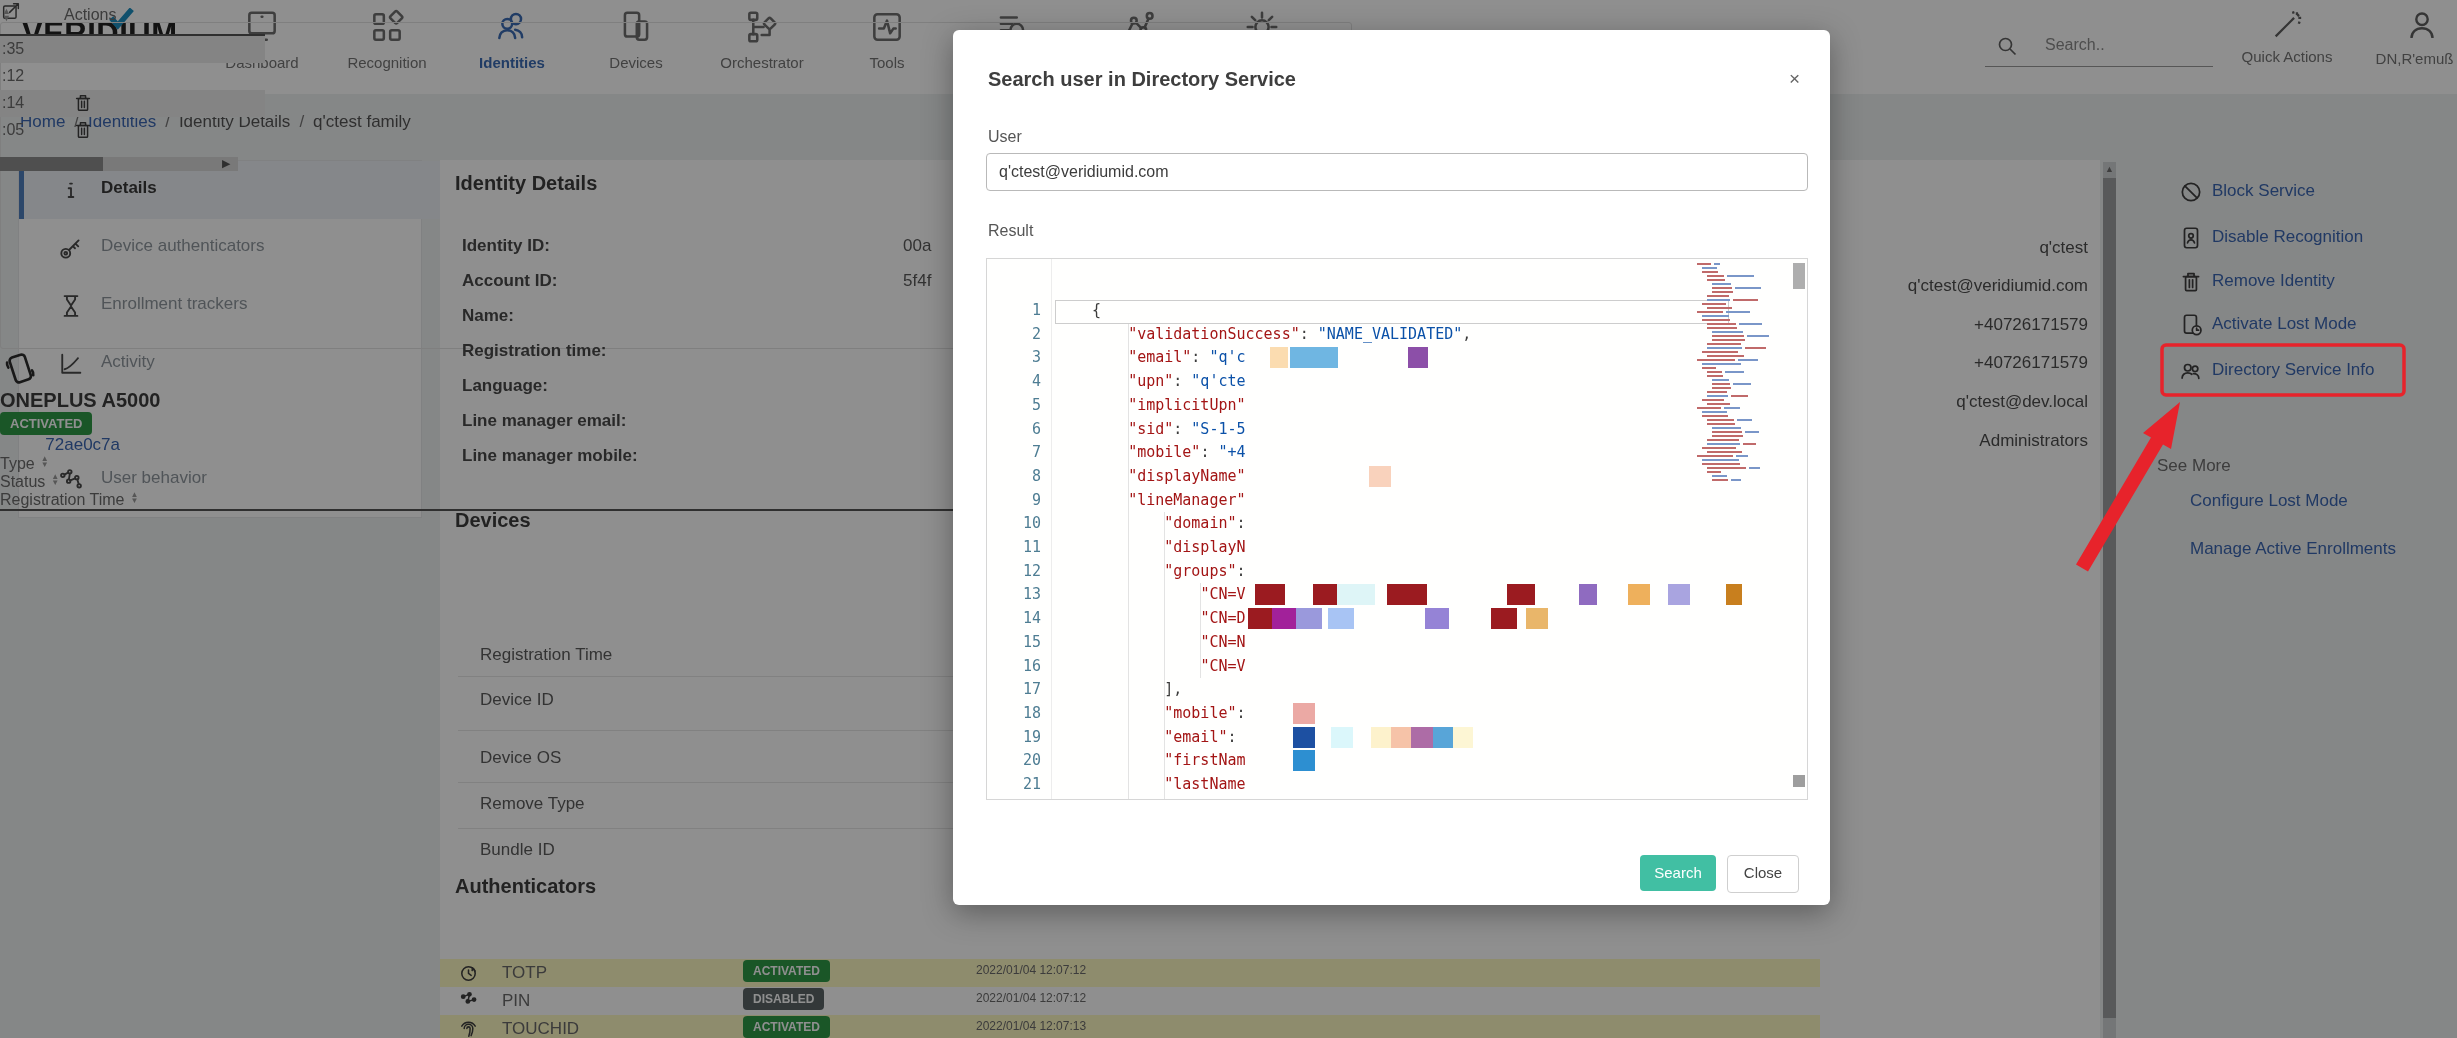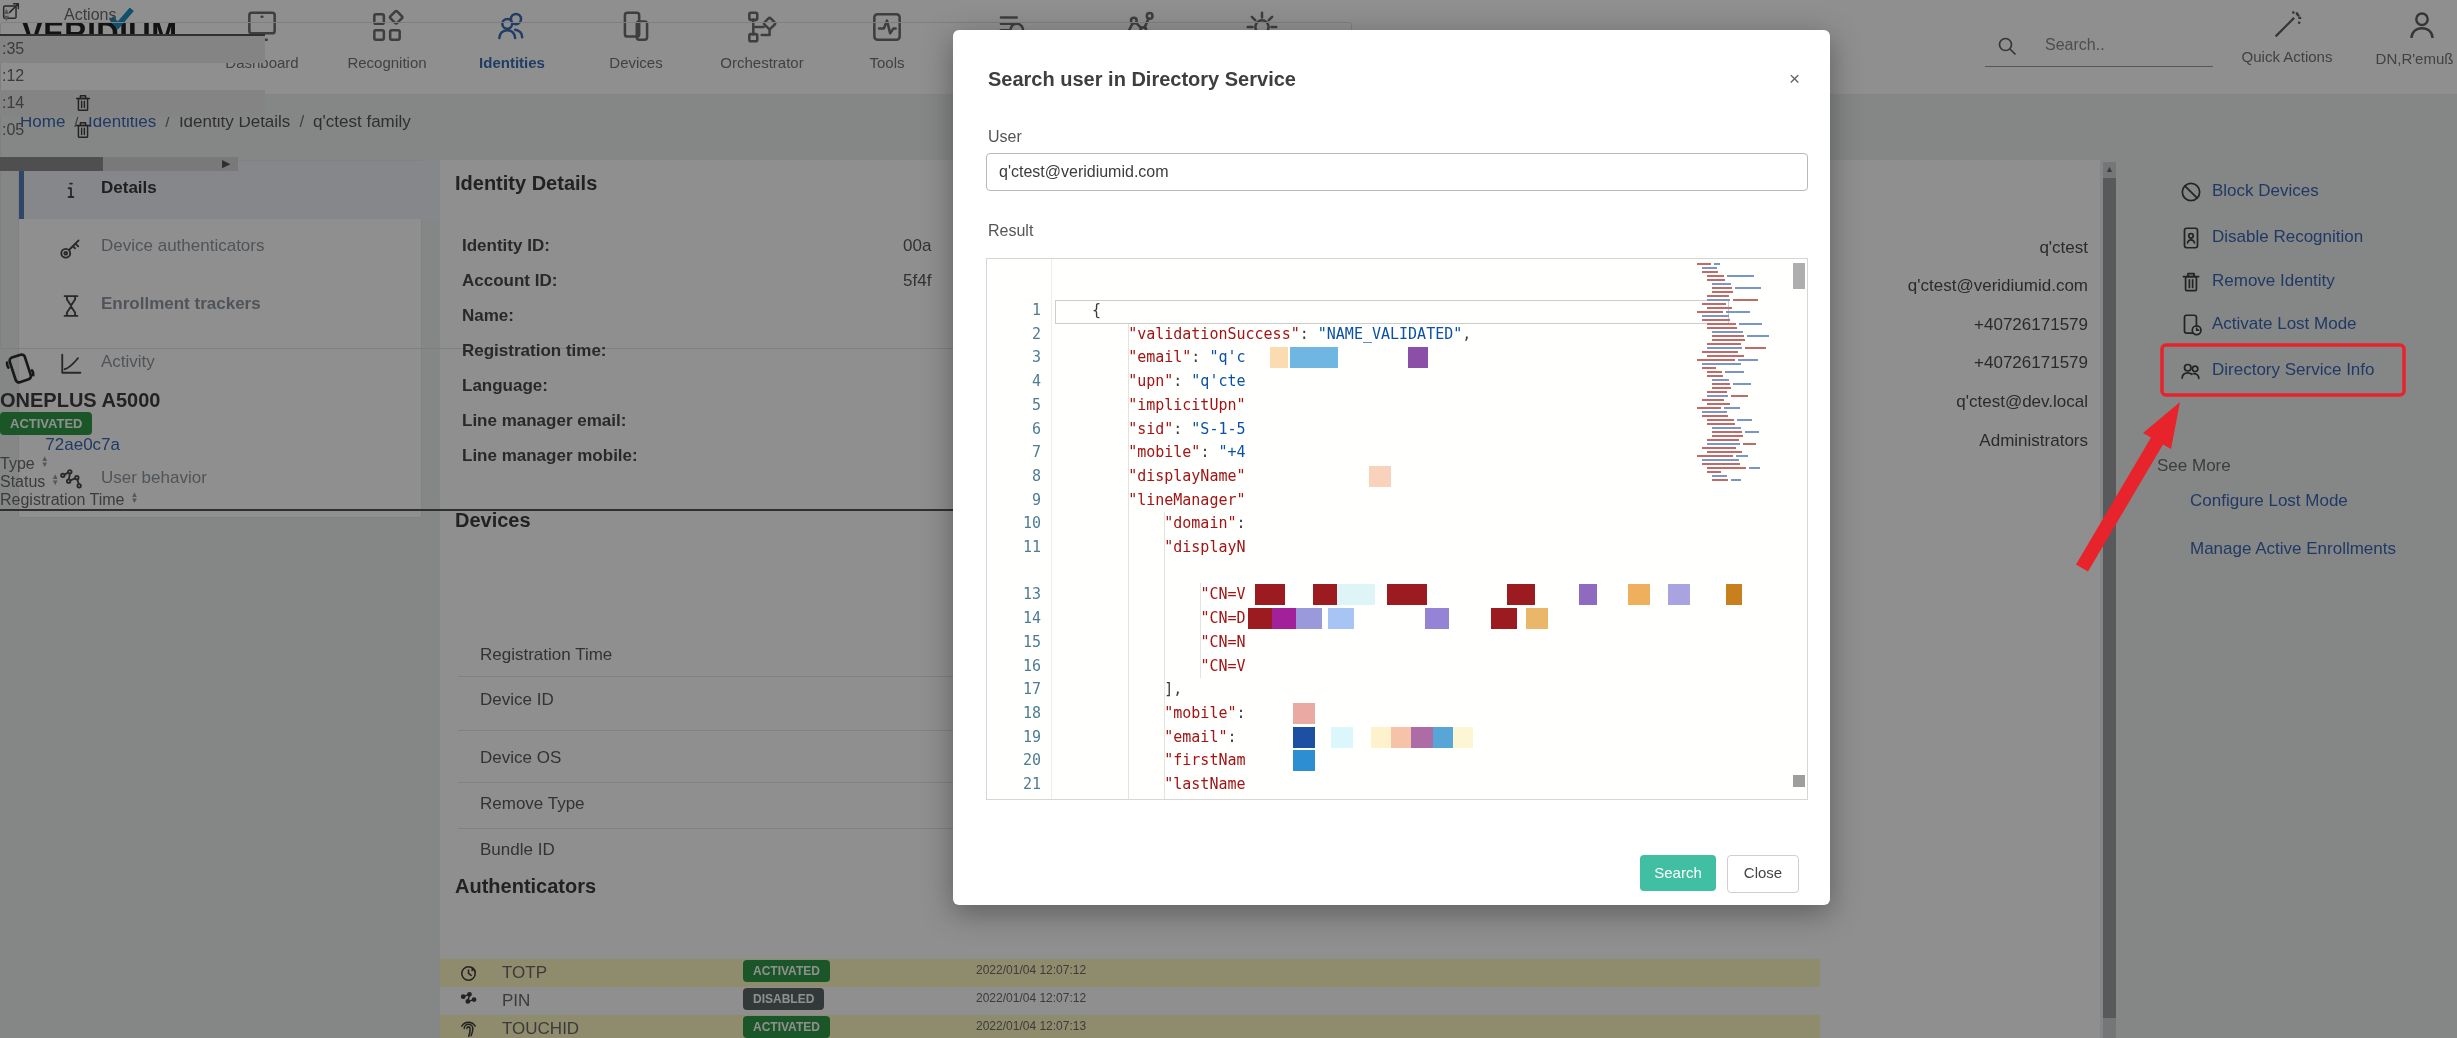--- a/index.html
+++ b/index.html
@@ -179,21 +179,21 @@
       <div class="sbitem" style="top: 58px;">
         <div class="sicon">
           <svg viewBox="0 0 24 24" class="ic" fill="none" stroke="currentColor" stroke-width="1.6" stroke-linecap="round" stroke-linejoin="round">
             <circle cx="7.5" cy="16.5" r="3.8"></circle>
             <circle cx="7.5" cy="16.5" r="1.2"></circle>
             <path d="M10.5 13.5 18.5 5.5M15.8 8.2l2.4 2.4M13.6 10.4l1.8 1.8"></path>
           </svg>
         </div>
         <div class="slabel">Device authenticators</div>
       </div>
-      <div class="sbitem" style="top: 116px; font-weight: bold;">
+      <div class="sbitem" style="top: 116px;">
         <div class="sicon">
           <svg viewBox="0 0 24 24" class="ic" fill="none" stroke="currentColor" stroke-width="1.6" stroke-linecap="round" stroke-linejoin="round">
             <path d="M6.5 3.5h11M6.5 20.5h11M8.5 3.5v3l3.5 5 3.5-5v-3M8.5 20.5v-3l3.5-5 3.5 5v3"></path>
           </svg>
         </div>
         <div class="slabel">Enrollment trackers</div>
       </div>
       <div class="sbitem" style="top: 174px;">
         <div class="sicon">
           <svg viewBox="0 0 24 24" class="ic" fill="none" stroke="currentColor" stroke-width="1.6" stroke-linecap="round" stroke-linejoin="round">
@@ -350,21 +350,21 @@
   </div>
 
   <div id="actions-panel" style="position:absolute;left:2140px;top:160px;width:317px;height:878px;z-index:1;">
       <div class="actlink" style="left: 38px; top: 18px; width: 270px;">
         <div class="aicon">
           <svg viewBox="0 0 24 24" class="ic" fill="none" stroke="currentColor" stroke-width="1.6" stroke-linecap="round" stroke-linejoin="round">
             <circle cx="12" cy="12" r="8"></circle>
             <path d="M6.5 6.5l11 11"></path>
           </svg>
         </div>
-        <div class="alabel">Block Devices</div>
+        <div class="alabel">Block Service</div>
       </div>
       <div class="actlink" style="left: 38px; top: 64px; width: 270px;">
         <div class="aicon">
           <svg viewBox="0 0 24 24" class="ic" fill="none" stroke="currentColor" stroke-width="1.6" stroke-linecap="round" stroke-linejoin="round">
             <rect x="6" y="3" width="12" height="18" rx="2"></rect>
             <circle cx="12" cy="10" r="2.1"></circle>
             <path d="M8.8 16.5c.5-1.8 1.7-2.8 3.2-2.8s2.7 1 3.2 2.8"></path>
           </svg>
         </div>
         <div class="alabel">Disable Recognition</div>
@@ -423,20 +423,21 @@
         <div class="codeline" style="top: 63.7px;"><div class="gut">2</div><div class="ccontent"><span class="c-p">    </span><span class="c-k">"validationSuccess"</span><span class="c-p">: </span><span class="c-v">"NAME_VALIDATED"</span><span class="c-p">,</span></div></div>
         <div class="codeline" style="top: 87.4px;"><div class="gut">3</div><div class="ccontent"><span class="c-p">    </span><span class="c-k">"email"</span><span class="c-p">: </span><span class="c-v">"q'c</span></div><div class="cblock" style="left: 283px; width: 18px; background: rgb(251, 220, 176);"></div><div class="cblock" style="left: 303px; width: 48px; background: rgb(111, 182, 226);"></div><div class="cblock" style="left: 421px; width: 20px; background: rgb(140, 79, 168);"></div></div>
         <div class="codeline" style="top: 111.1px;"><div class="gut">4</div><div class="ccontent"><span class="c-p">    </span><span class="c-k">"upn"</span><span class="c-p">: </span><span class="c-v">"q'cte</span></div></div>
         <div class="codeline" style="top: 134.8px;"><div class="gut">5</div><div class="ccontent"><span class="c-p">    </span><span class="c-k">"implicitUpn"</span></div></div>
         <div class="codeline" style="top: 158.5px;"><div class="gut">6</div><div class="ccontent"><span class="c-p">    </span><span class="c-k">"sid"</span><span class="c-p">: </span><span class="c-v">"S-1-5</span></div></div>
         <div class="codeline" style="top: 182.2px;"><div class="gut">7</div><div class="ccontent"><span class="c-p">    </span><span class="c-k">"mobile"</span><span class="c-p">: </span><span class="c-v">"+4</span></div></div>
         <div class="codeline" style="top: 205.9px;"><div class="gut">8</div><div class="ccontent"><span class="c-p">    </span><span class="c-k">"displayName"</span></div><div class="cblock" style="left: 382px; width: 22px; background: rgb(249, 210, 188);"></div></div>
         <div class="codeline" style="top: 229.6px;"><div class="gut">9</div><div class="ccontent"><span class="c-p">    </span><span class="c-k">"lineManager"</span></div></div>
         <div class="codeline" style="top: 253.3px;"><div class="gut">10</div><div class="ccontent"><span class="c-p">        </span><span class="c-k">"domain"</span><span class="c-p">:</span></div></div>
         <div class="codeline" style="top: 277px;"><div class="gut">11</div><div class="ccontent"><span class="c-p">        </span><span class="c-k">"displayN</span></div></div>
+        <div class="codeline" style="top: 300.7px;"><div class="gut">12</div><div class="ccontent"><span class="c-p">        </span><span class="c-k">"groups"</span><span class="c-p">:</span></div></div>
         <div class="codeline" style="top: 324.4px;"><div class="gut">13</div><div class="ccontent"><span class="c-p">            </span><span class="c-k">"CN=V</span></div><div class="cblock" style="left: 268px; width: 30px; background: rgb(155, 27, 32);"></div><div class="cblock" style="left: 326px; width: 24px; background: rgb(155, 27, 32);"></div><div class="cblock" style="left: 350px; width: 38px; background: rgb(222, 245, 247);"></div><div class="cblock" style="left: 400px; width: 40px; background: rgb(155, 27, 32);"></div><div class="cblock" style="left: 520px; width: 28px; background: rgb(155, 27, 32);"></div><div class="cblock" style="left: 592px; width: 18px; background: rgb(143, 107, 192);"></div><div class="cblock" style="left: 641px; width: 22px; background: rgb(238, 176, 92);"></div><div class="cblock" style="left: 681px; width: 22px; background: rgb(169, 164, 224);"></div><div class="cblock" style="left: 739px; width: 16px; background: rgb(200, 127, 30);"></div></div>
         <div class="codeline" style="top: 348.1px;"><div class="gut">14</div><div class="ccontent"><span class="c-p">            </span><span class="c-k">"CN=D</span></div><div class="cblock" style="left: 261px; width: 28px; background: rgb(155, 27, 32);"></div><div class="cblock" style="left: 285px; width: 26px; background: rgb(162, 33, 154);"></div><div class="cblock" style="left: 309px; width: 26px; background: rgb(154, 153, 220);"></div><div class="cblock" style="left: 341px; width: 26px; background: rgb(168, 196, 244);"></div><div class="cblock" style="left: 438px; width: 24px; background: rgb(149, 131, 214);"></div><div class="cblock" style="left: 504px; width: 26px; background: rgb(155, 27, 32);"></div><div class="cblock" style="left: 539px; width: 22px; background: rgb(233, 182, 106);"></div></div>
         <div class="codeline" style="top: 371.8px;"><div class="gut">15</div><div class="ccontent"><span class="c-p">            </span><span class="c-k">"CN=N</span></div></div>
         <div class="codeline" style="top: 395.5px;"><div class="gut">16</div><div class="ccontent"><span class="c-p">            </span><span class="c-k">"CN=V</span></div></div>
         <div class="codeline" style="top: 419.2px;"><div class="gut">17</div><div class="ccontent"><span class="c-p">        </span><span class="c-p">],</span></div></div>
         <div class="codeline" style="top: 442.9px;"><div class="gut">18</div><div class="ccontent"><span class="c-p">        </span><span class="c-k">"mobile"</span><span class="c-p">:</span></div><div class="cblock" style="left: 306px; width: 22px; background: rgb(235, 169, 164);"></div></div>
         <div class="codeline" style="top: 466.6px;"><div class="gut">19</div><div class="ccontent"><span class="c-p">        </span><span class="c-k">"email"</span><span class="c-p">:</span></div><div class="cblock" style="left: 306px; width: 22px; background: rgb(29, 80, 162);"></div><div class="cblock" style="left: 344px; width: 22px; background: rgb(219, 247, 251);"></div><div class="cblock" style="left: 384px; width: 20px; background: rgb(253, 242, 204);"></div><div class="cblock" style="left: 404px; width: 20px; background: rgb(246, 195, 168);"></div><div class="cblock" style="left: 424px; width: 22px; background: rgb(173, 108, 166);"></div><div class="cblock" style="left: 446px; width: 20px; background: rgb(88, 165, 216);"></div><div class="cblock" style="left: 466px; width: 20px; background: rgb(253, 246, 212);"></div></div>
         <div class="codeline" style="top: 490.3px;"><div class="gut">20</div><div class="ccontent"><span class="c-p">        </span><span class="c-k">"firstNam</span></div><div class="cblock" style="left: 306px; width: 22px; background: rgb(45, 143, 209);"></div></div>
         <div class="codeline" style="top: 514px;"><div class="gut">21</div><div class="ccontent"><span class="c-p">        </span><span class="c-k">"lastName</span></div></div>
         <div class="codeline" style="top: 537.7px;"><div class="gut">22</div><div class="ccontent"><span class="c-p">        </span><span class="c-k">"credenti</span></div></div>

